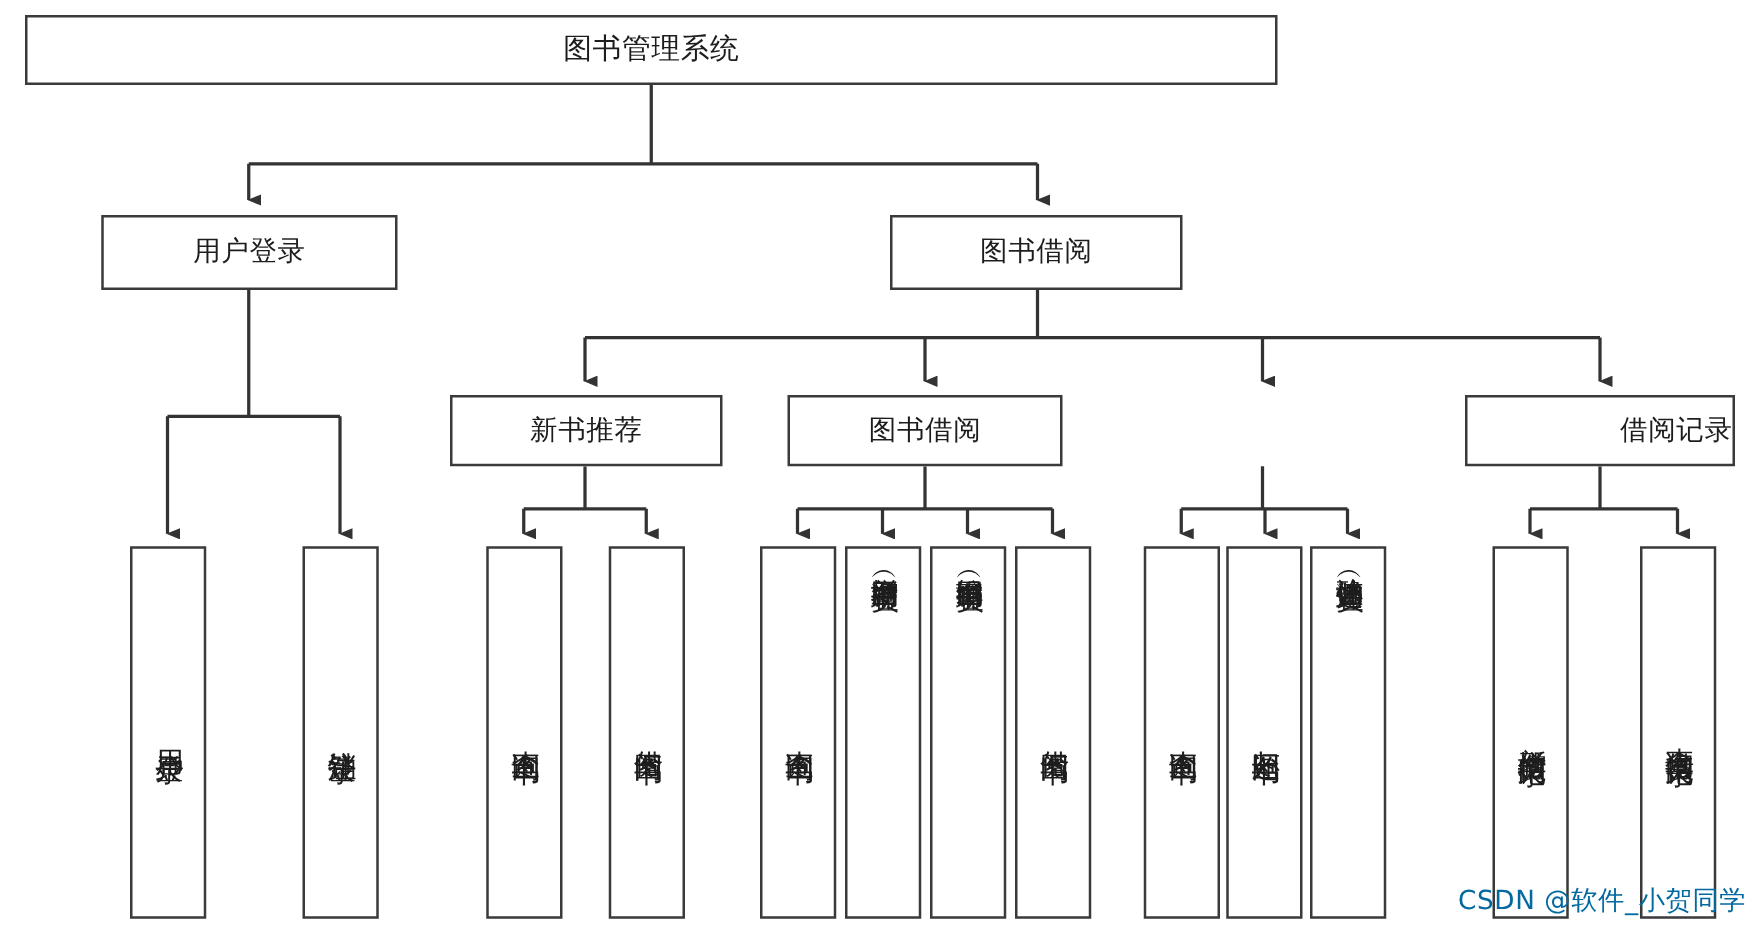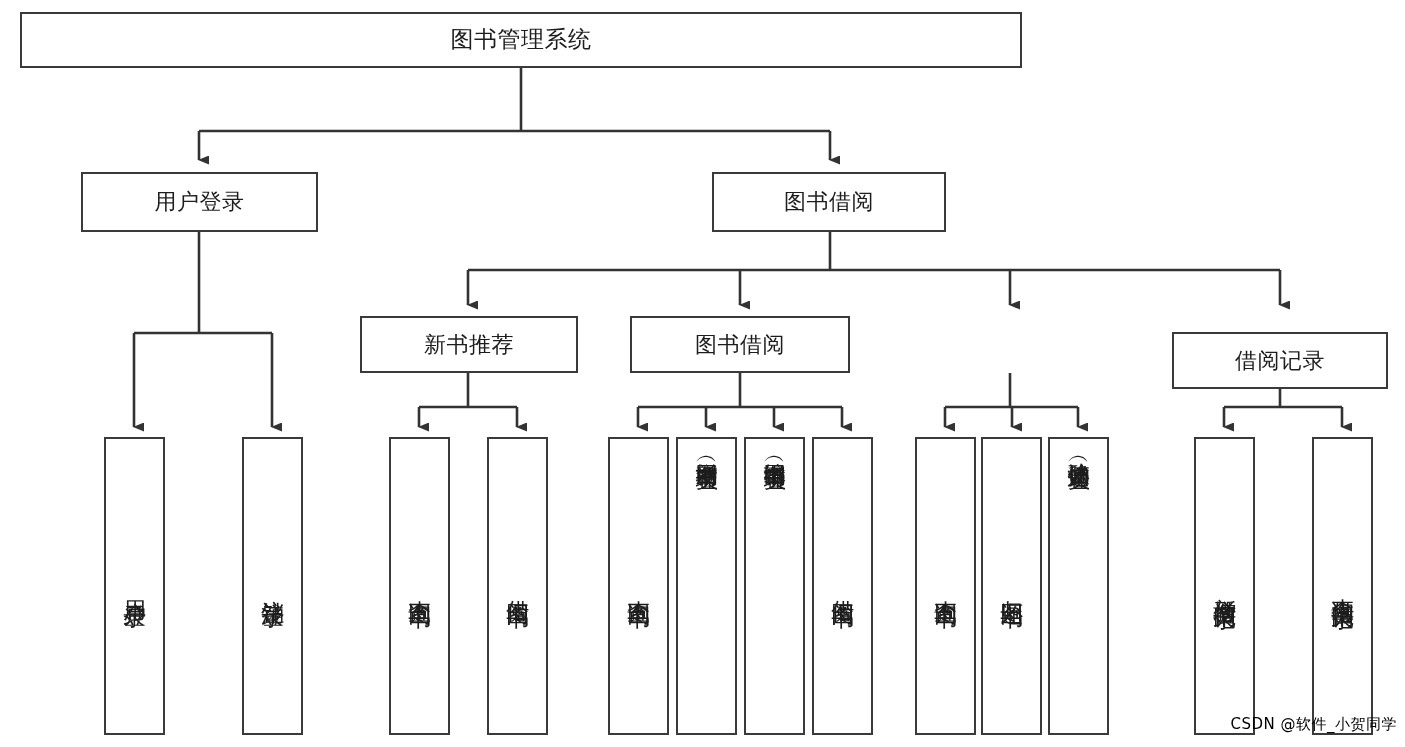--- a/index.html
+++ b/index.html
@@ -60,22 +60,22 @@
     letter-spacing:1px;
   }
   .v-node.centered{
     align-items:center;
     padding-top:0;
   }
   #watermark{
     position:absolute;
     right:8px;
     bottom:4px;
-    font-size:15px;
-    color:#000000;
+    font-size:21px;
+    color:#0369a1;
     white-space:nowrap;
     letter-spacing:0.5px;
   }
 </style>
 </head>
 <body>
 
 <div id="canvas">
 
   <svg id="wires" viewBox="0 0 1405 747" xmlns="http://www.w3.org/2000/svg">
@@ -138,21 +138,21 @@
   <div class="node h-node" style="left:712px;top:172px;width:234px;height:60px;">
     <span class="lbl">图书借阅</span>
   </div>
 
   <div class="node h-node" style="left:360px;top:316px;width:218px;height:57px;">
     <span class="lbl">新书推荐</span>
   </div>
   <div class="node h-node" style="left:630px;top:316px;width:220px;height:57px;">
     <span class="lbl">图书借阅</span>
   </div>
-  <div class="node h-node" style="left:1172px;top:332px;width:216px;height:57px;">
+  <div class="node h-node" style="left:1172px;top:316px;width:216px;height:57px;justify-content:flex-end;">
     <span class="lbl">借阅记录</span>
   </div>
 
   <div class="node v-node centered" style="left:104px;top:437px;width:61px;height:298px;">
     <span class="lbl">用户登录</span>
   </div>
   <div class="node v-node centered" style="left:242px;top:437px;width:61px;height:298px;">
     <span class="lbl">注销登录</span>
   </div>
 

